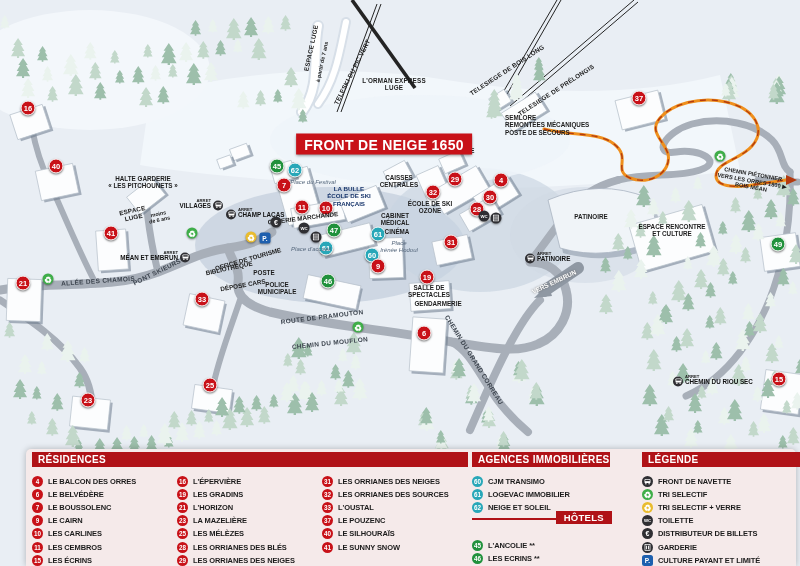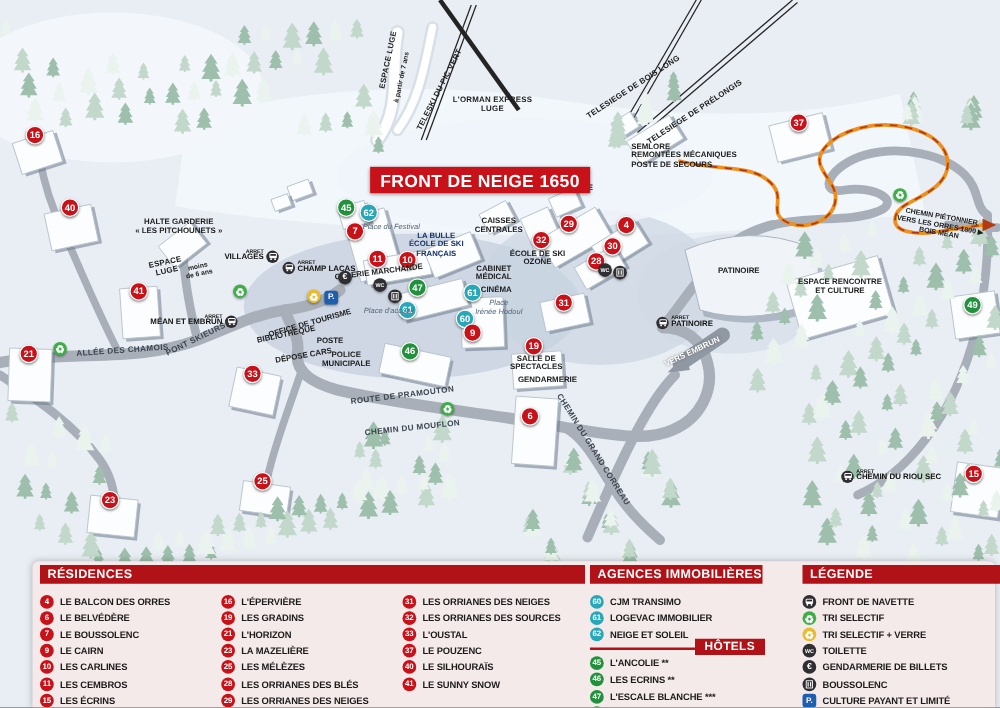--- a/index.html
+++ b/index.html
@@ -49,21 +49,21 @@
   .hdr{background:var(--header-red);color:#fff;font-size:10px;font-weight:bold;height:15px;
        line-height:15px;padding:0 6px;letter-spacing:.3px;white-space:nowrap}
   .rows{padding-top:8px}
   .row{display:flex;align-items:center;gap:5px;height:13.1px}
   .row .lab{font-size:7.5px;font-weight:bold;color:#1b1b1b;white-space:nowrap;letter-spacing:-.1px}
   .nc{width:11px;height:11px;border-radius:50%;color:#fff;font-size:6.3px;font-weight:bold;
       display:flex;align-items:center;justify-content:center;flex:none}
   .nc.red{background:var(--marker-red)} .nc.green{background:var(--marker-green)} .nc.teal{background:var(--marker-teal)}
   .res-cols{display:flex}
   .res-col{width:145px}
-  .ag-div{position:relative;height:2px;background:var(--header-red);margin:4px 0 3px}
+  .ag-div{position:relative;height:2px;background:var(--header-red);margin:4px 0 18px}
   .hotels-badge{position:absolute;right:-2px;top:-7px;background:var(--header-red);color:#fff;
                 font-size:9.5px;font-weight:bold;padding:1px 8px;letter-spacing:.3px}
   
   .broof{fill:#fcfdfe;stroke:#b7c1cb;stroke-width:.7}
   .bshad{fill:#6b7a8d;opacity:.55}
   .t1{fill:#eaf3ee}.t2{fill:#c2d8ca}.t3{fill:#9dbfab}
 </style>
 </head>
 <body>
 
@@ -813,31 +813,31 @@
           <div class="row">
             <span class="ic ic-recycle-yellow">♻</span>
             <span class="lab">TRI SELECTIF + VERRE</span>
           </div>
           <div class="row">
             <span class="ic ic-wc">WC</span>
             <span class="lab">TOILETTE</span>
           </div>
           <div class="row">
             <span class="ic ic-euro">€</span>
-            <span class="lab">GENDARMERIE DE BILLETS</span>
+            <span class="lab">DISTRIBUTEUR DE BILLETS</span>
           </div>
           <div class="row">
             <span class="ic ic-elevator">
               <svg viewBox="0 0 10 10">
                 <rect x="2.2" y="1.8" width="5.6" height="6.4" fill="none" stroke="#fff" stroke-width=".8"></rect>
                 <rect x="3.4" y="3" width="1" height="4" fill="#fff"></rect>
                 <rect x="5.6" y="3" width="1" height="4" fill="#fff"></rect>
               </svg>
             </span>
-            <span class="lab">BOUSSOLENC</span>
+            <span class="lab">GARDERIE</span>
           </div>
           <div class="row">
             <span class="ic ic-parking">P.</span>
             <span class="lab">CULTURE PAYANT ET LIMITÉ</span>
           </div>
         </div>
     </div>
   </div>
 </div>
 

